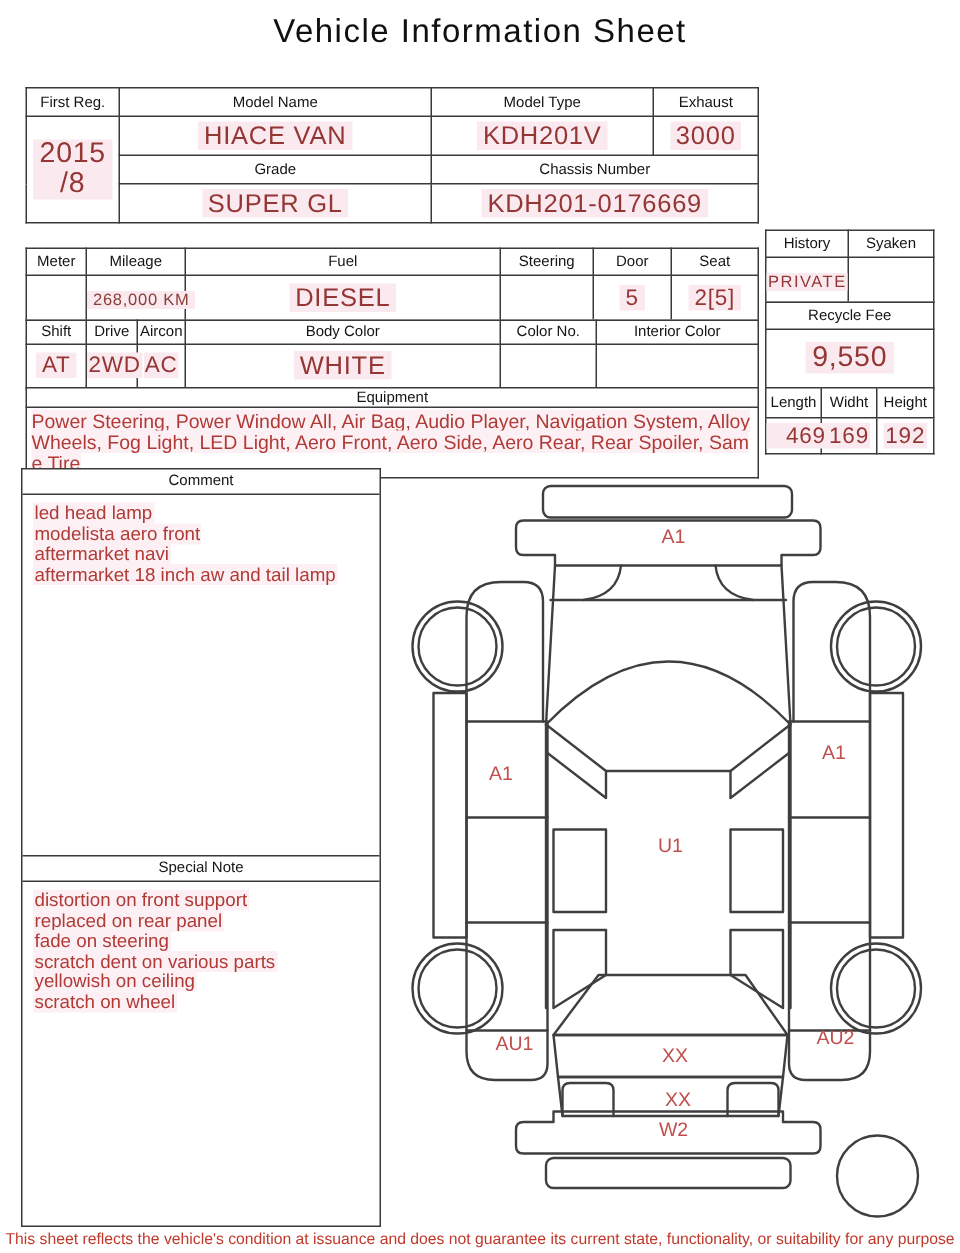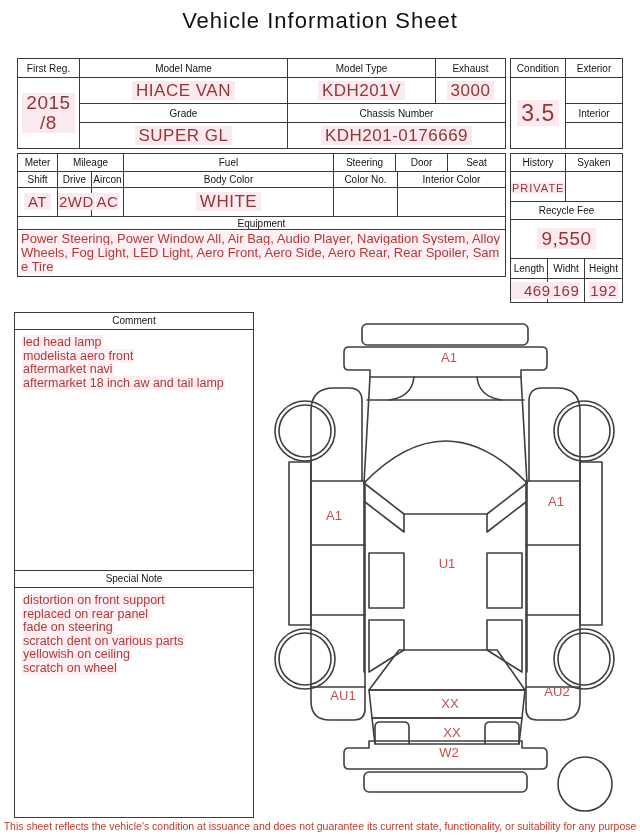--- a/index.html
+++ b/index.html
@@ -75,61 +75,47 @@
       <th>Grade</th>
       <th colspan="2">Chassis Number</th>
     </tr>
     <tr style="height:26px">
       <td><span class="val v18">SUPER GL</span></td>
       <td colspan="2"><span class="val v18">KDH201-0176669</span></td>
     </tr>
   </tbody>
     </table>
 
-  <table style="position:absolute;left:510px;top:58px;width:112px;">
-    <colgroup>
-        <col style="width:55px">
-        <col style="width:57px">
-      </colgroup>
-    <tbody>
-        <tr style="height:19px">
-      <th>Condition</th>
-      <th>Exterior</th>
-    </tr>
-    <tr style="height:26px">
-      <td rowspan="3"><span class="val v22">3.5</span></td>
-      <td></td>
-    </tr>
-    <tr style="height:19px">
-      <th>Interior</th>
-    </tr>
-    <tr style="height:26px">
-      <td></td>
-    </tr>
-  </tbody>
-    </table>
 
   <div class="stack" style="left:17px;top:153px;width:488px;">
-    <table style="width:488px;">
+    <table style="width:488px;margin-top:12px;">
       <colgroup>
           <col style="width:40px">
           <col style="width:66px">
           <col style="width:210px">
           <col style="width:62px">
           <col style="width:52px">
           <col style="width:58px">
         </colgroup>
       <tbody>
           <tr style="height:18px">
         <th>Meter</th>
         <th>Mileage</th>
         <th>Fuel</th>
         <th>Steering</th>
         <th>Door</th>
         <th>Seat</th>
+      </tr>
+      <tr style="height:30px">
+        <td></td>
+        <td><span class="val v11">268,000 KM</span></td>
+        <td><span class="val v18">DIESEL</span></td>
+        <td></td>
+        <td><span class="val v15">5</span></td>
+        <td><span class="val v15">2[5]</span></td>
       </tr>
     </tbody>
       </table>
     <table style="width:488px;">
       <colgroup>
           <col style="width:40px">
           <col style="width:34px">
           <col style="width:32px">
           <col style="width:210px">
           <col style="width:64px">

